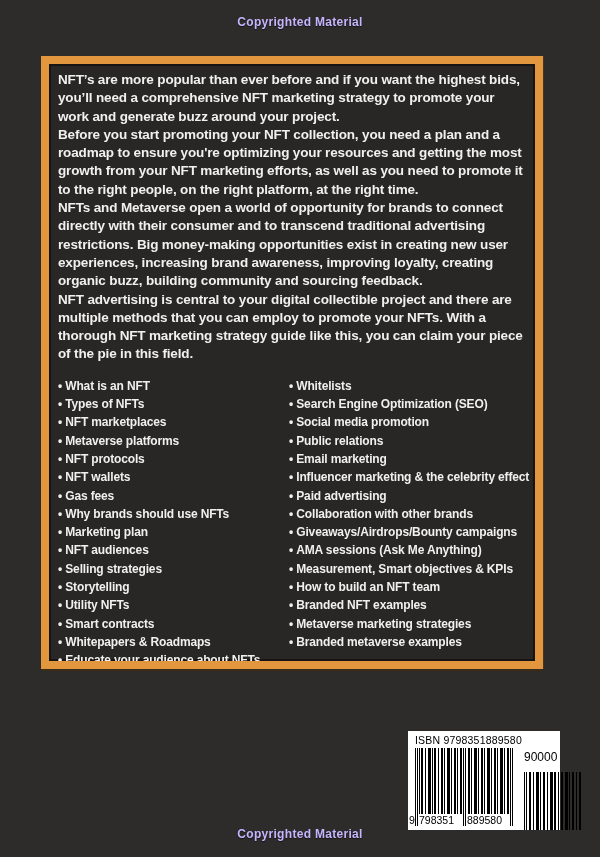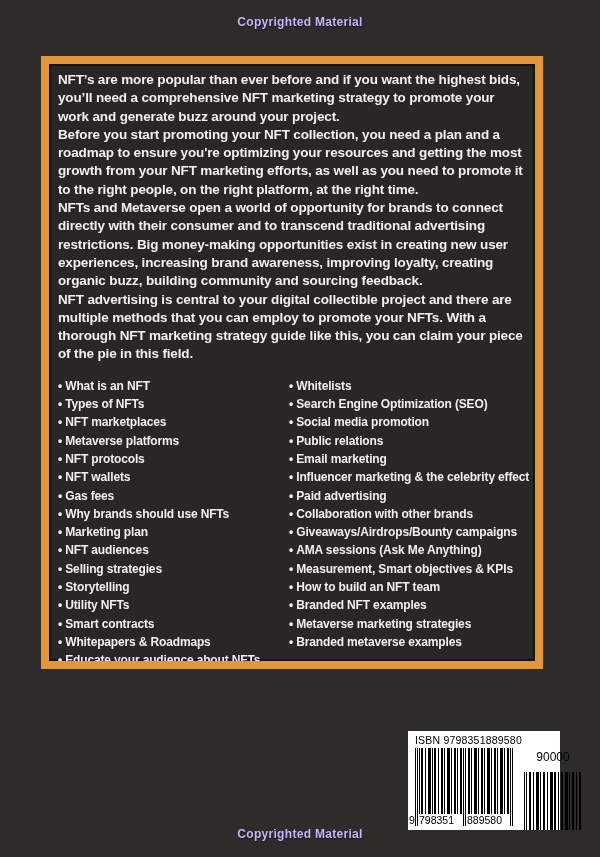--- a/index.html
+++ b/index.html
@@ -116,21 +116,20 @@
   }
   .ean .digits .lead { width: 10px; text-align: left; }
   .ean .digits .grp { flex: 1; }
   .supplement {
     position: absolute;
     left: 116px;
     top: 20px;
     width: 58px;
   }
   .price-code {
-    text-align: center;
     font-size: 12px;
     line-height: 13px;
     margin-bottom: 8px;
   }
   .supplement svg { display: block; }
   .bar { fill: #000000; }
 </style>
 </head>
 <body>
 

